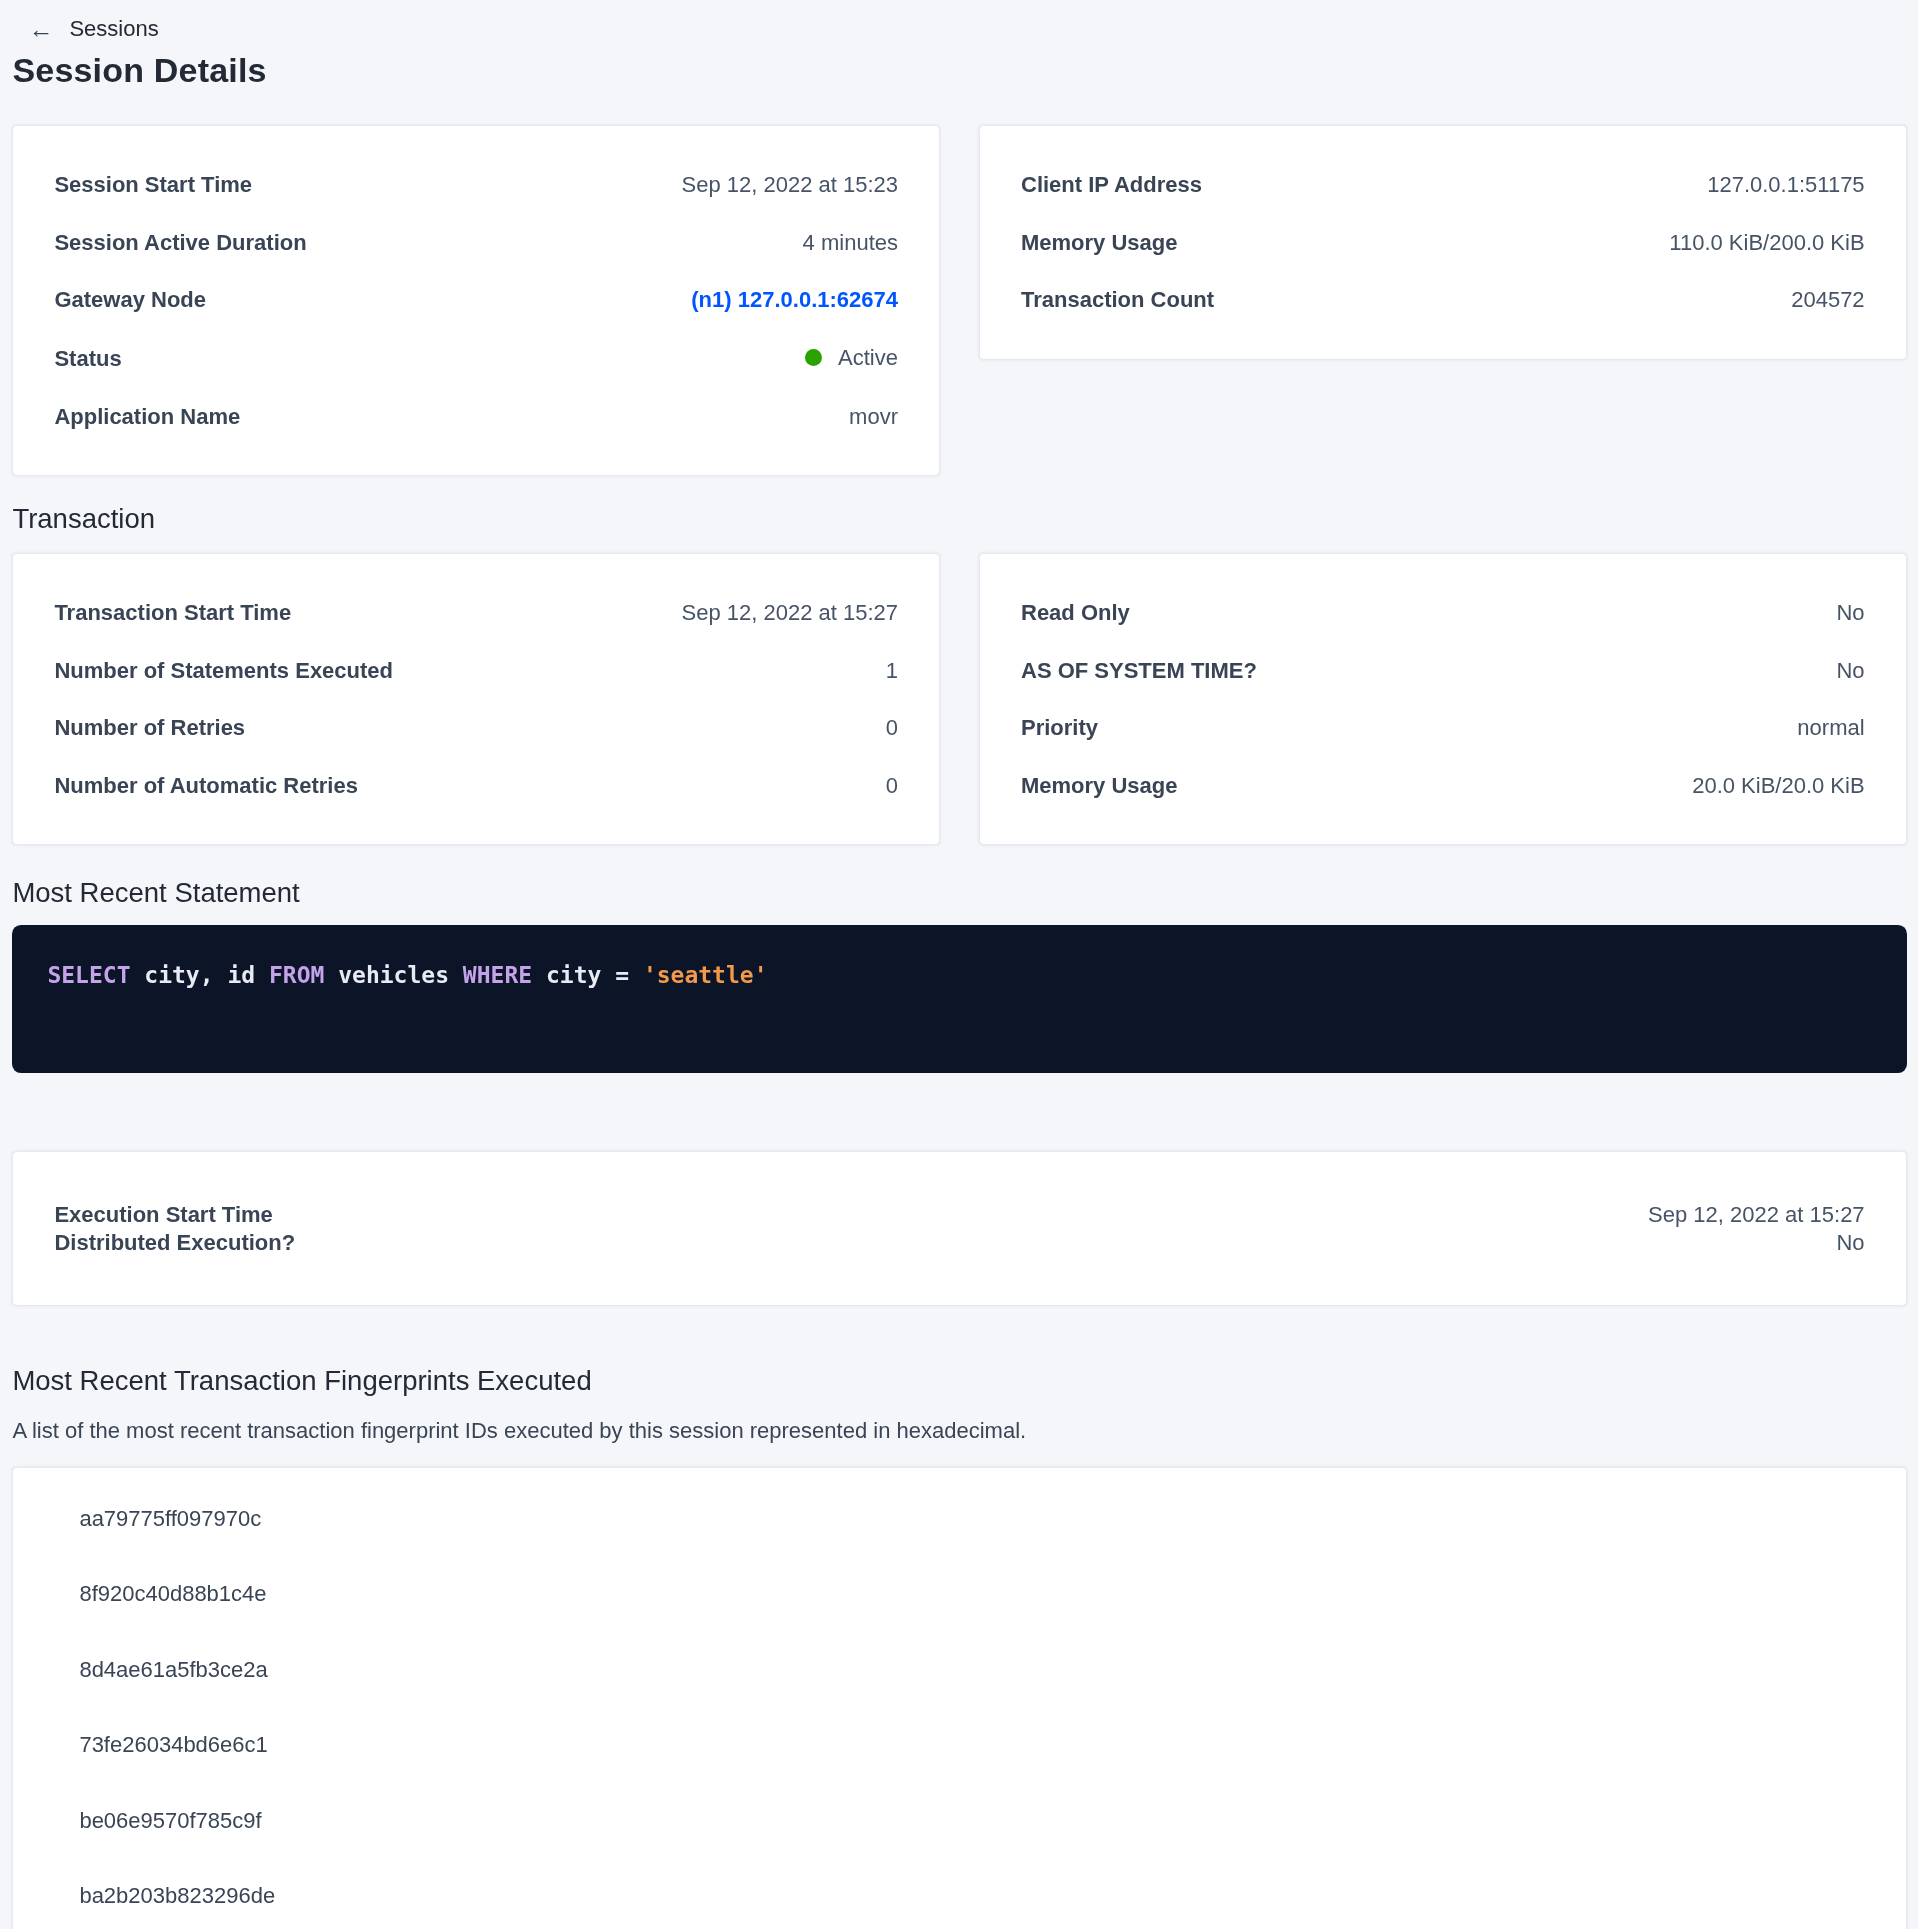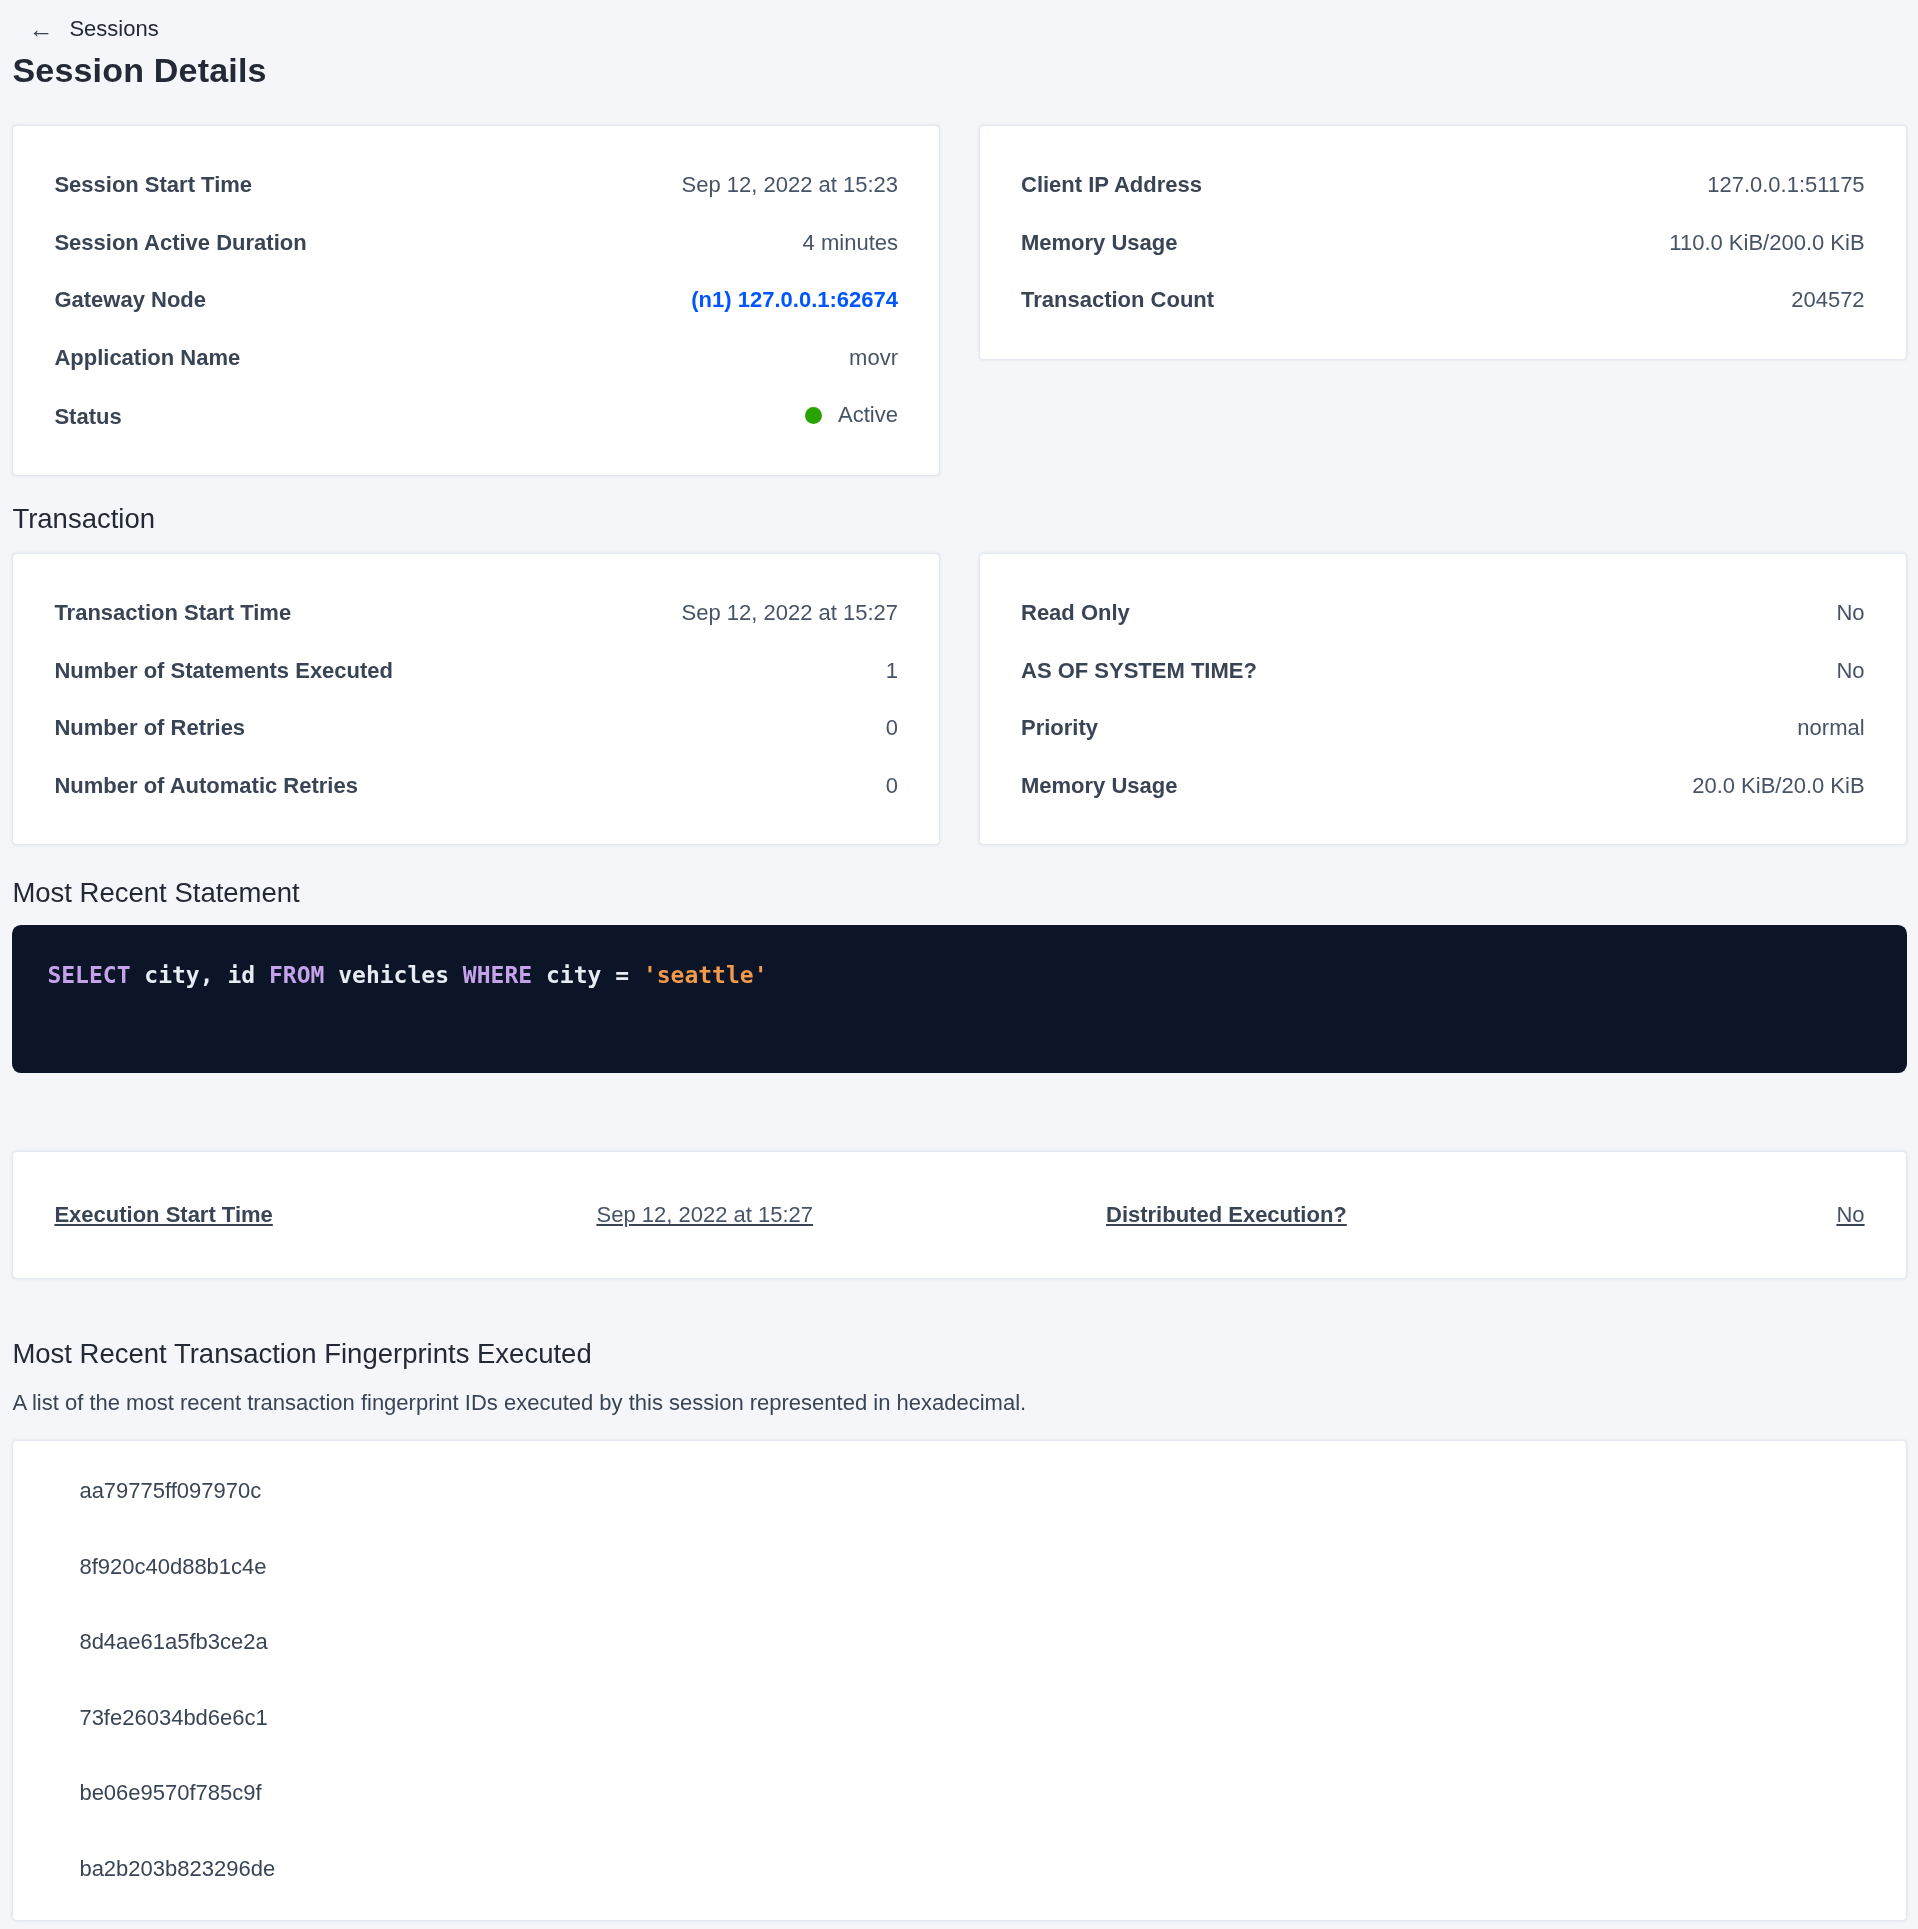--- a/index.html
+++ b/index.html
@@ -69,23 +69,22 @@
     font-size: 23px; font-weight: 700; white-space: pre; line-height: 30px;
   }
   .tok-keyword { color: #c5a3ea; }
   .tok-plain { color: #e7ebf3; }
   .tok-string { color: #f2994a; }
 
   
   .exec-card {
     margin-top: 78px; background: #fff; border: 0.9px solid #e4e9f1; border-radius: 4.4px;
     box-shadow: 0 0 2.7px rgba(67,90,111,.15);
-    display: grid; grid-template-columns: 1fr 1fr; column-gap: 293px;
+    display: grid; grid-template-columns: 1fr; column-gap: 293px;
     padding: 49px 41px;
-    text-decoration: underline;
   }
   .exec-cell { display: flex; justify-content: space-between; align-items: baseline; line-height: 27.5px; }
 
   
   .fp-title { margin-top: 59px; }
   .fp-desc { margin-top: 19.5px; font-size: 22px; color: #394455; line-height: 27.5px; }
   .fp-card {
     margin-top: 23px; background: #fff; border: 0.9px solid #e4e9f1; border-radius: 4.4px;
     box-shadow: 0 0 2.7px rgba(67,90,111,.15);
     padding: 12.4px 0 14px 0;
@@ -114,29 +113,29 @@
     </div>
     <div class="kv-row">
       <span class="kv-label">Session Active Duration</span>
       <span class="kv-value">4 minutes</span>
     </div>
     <div class="kv-row">
       <span class="kv-label">Gateway Node</span>
       <span class="kv-value link">(n1) 127.0.0.1:62674</span>
     </div>
     <div class="kv-row">
-      <span class="kv-label">Application Name</span>
-      <span class="kv-value">movr</span>
-    </div>
-    <div class="kv-row">
       <span class="kv-label">Status</span>
       <span class="status-wrap">
         <span class="status-dot"></span>
         <span class="kv-value">Active</span>
       </span>
+    </div>
+    <div class="kv-row">
+      <span class="kv-label">Application Name</span>
+      <span class="kv-value">movr</span>
     </div>
   </div>
 
   <div class="card">
     <div class="kv-row">
       <span class="kv-label">Client IP Address</span>
       <span class="kv-value">127.0.0.1:51175</span>
     </div>
     <div class="kv-row">
       <span class="kv-label">Memory Usage</span>

